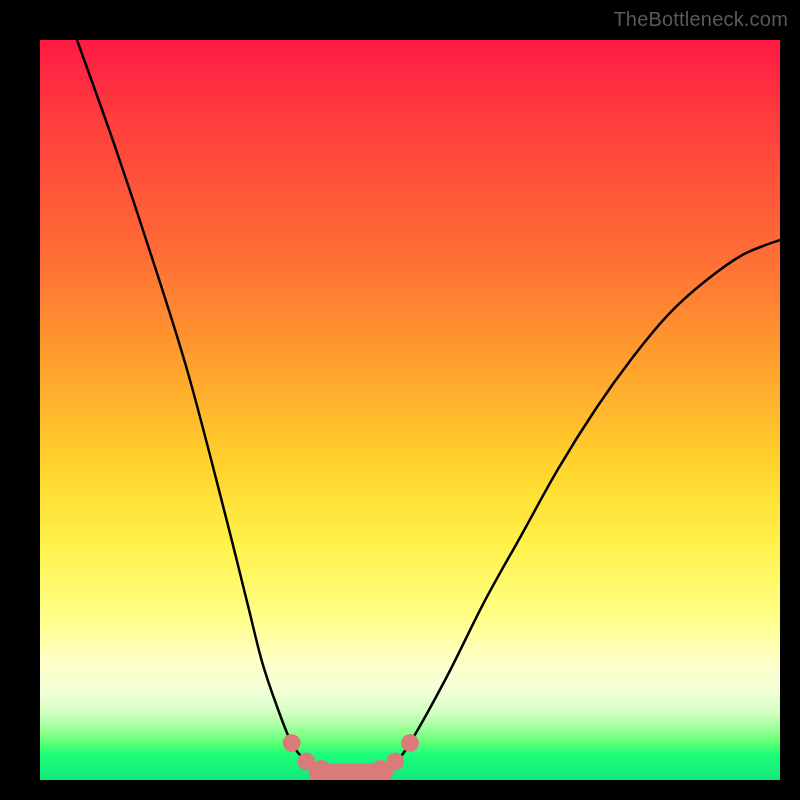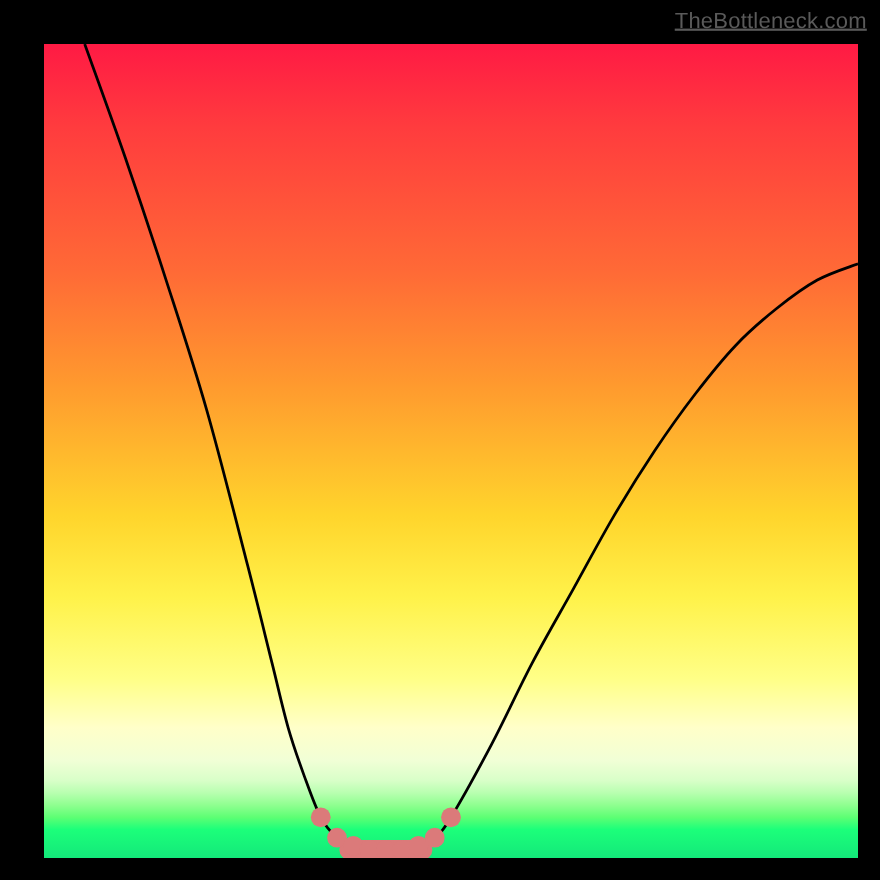--- a/index.html
+++ b/index.html
@@ -47,21 +47,20 @@
   .watermark {
     position: absolute;
     top: 8px;
     right: 12px;
     color: #5a5a5a;
     font-size: 20px;
     font-weight: 400;
     letter-spacing: 0.2px;
     user-select: none;
     z-index: 5;
-    text-decoration: underline;
   }
   svg.overlay {
     position: absolute;
     left: 0;
     top: 0;
     width: 740px;
     height: 740px;
   }
   
   .marker { fill: #db7a7a; }

